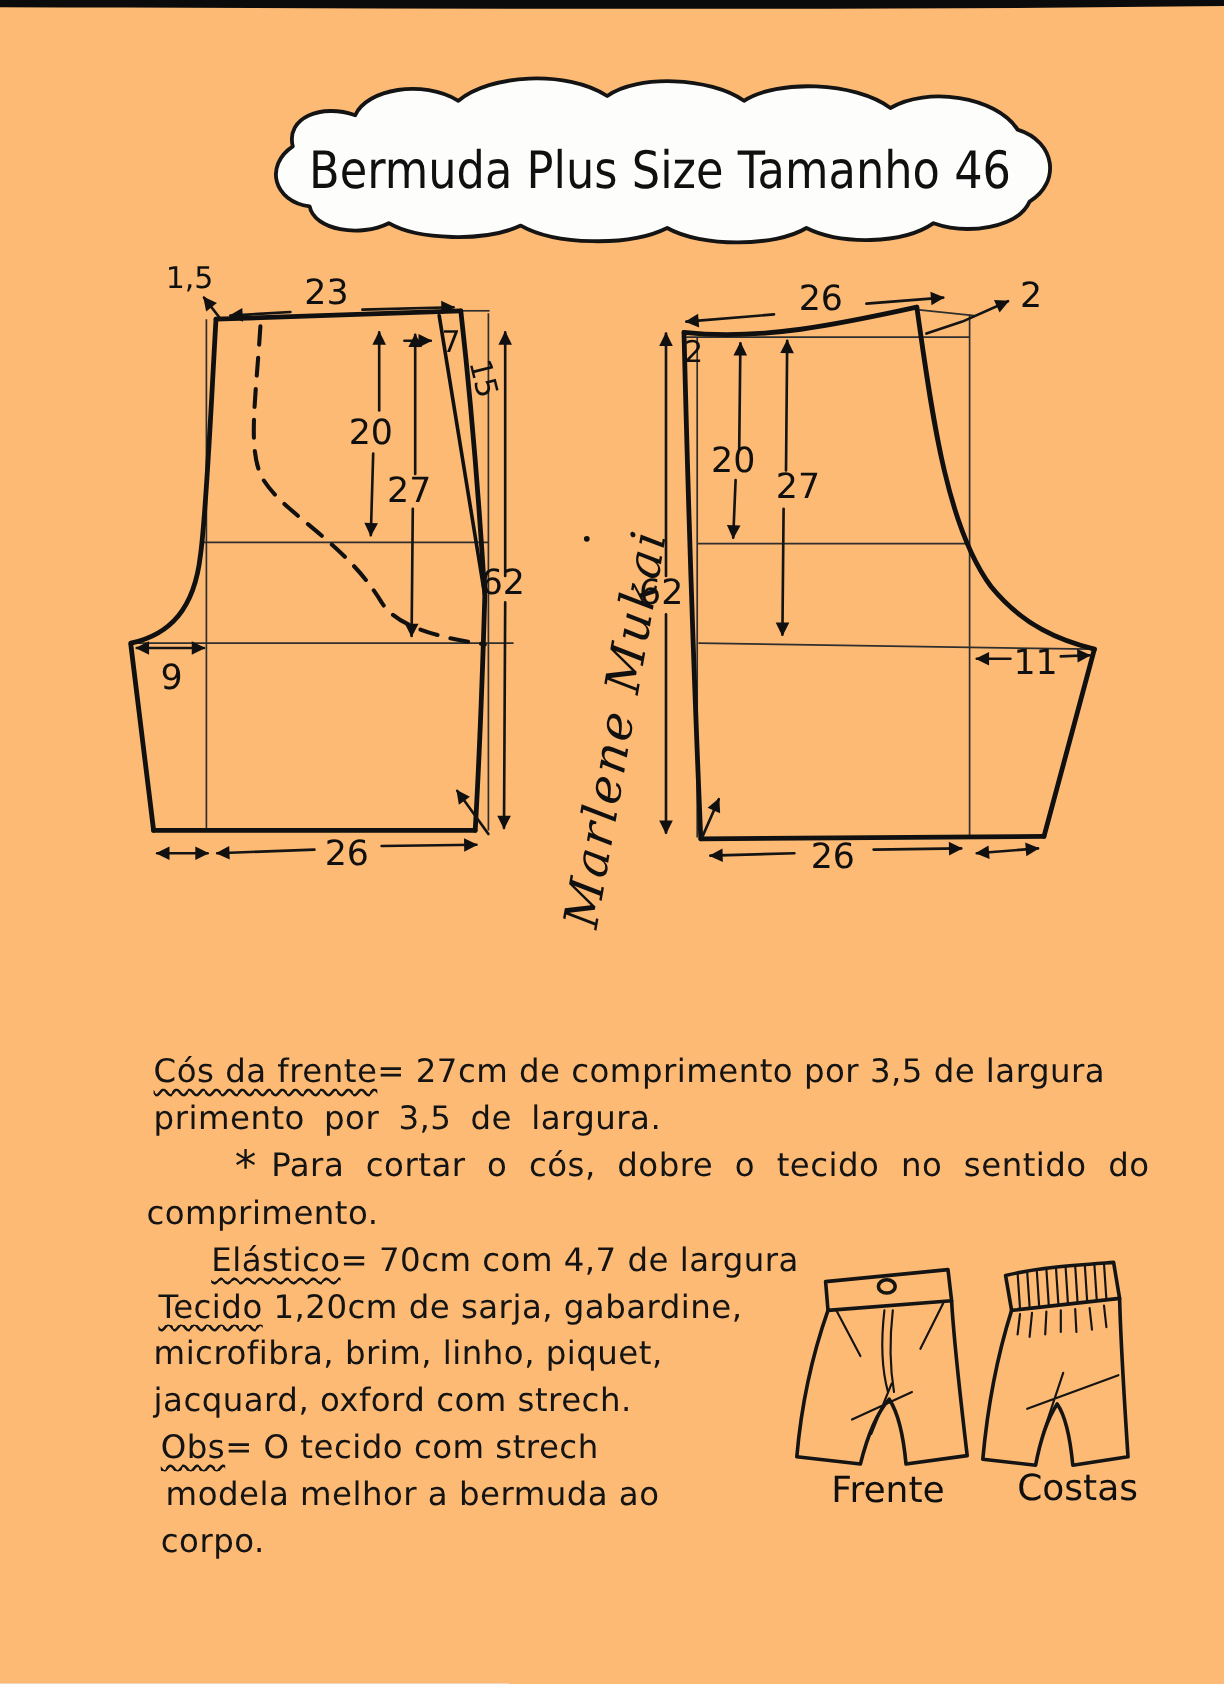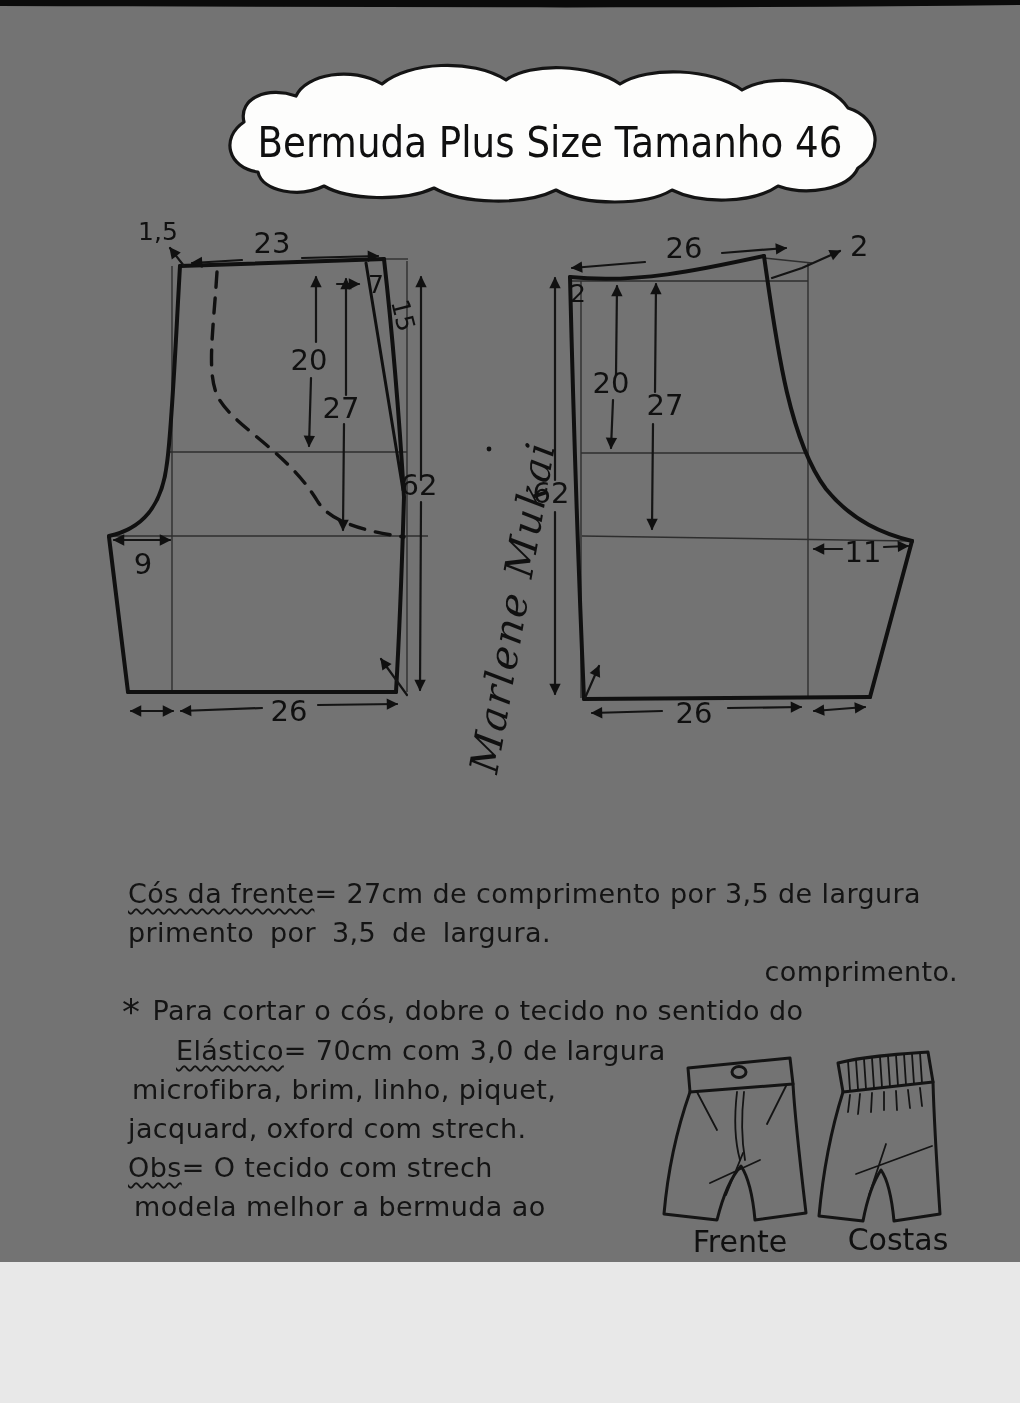--- a/index.html
+++ b/index.html
@@ -1,18 +1,18 @@
 <!DOCTYPE html>
 <html><head>
 <meta charset="utf-8">
 <style>
   html,body { margin:0; padding:0; background:#e8e8e8; }
   .page {
-    position:relative; width:1020px; height:1262px;
-    background:#737373; overflow:hidden;
+    position:relative; width:1020px; height:1403px;
+    background:#fdba74; overflow:hidden;
     font-family:"DejaVu Sans", sans-serif;
   }
   svg.art { position:absolute; left:0; top:0; }
 
   
   .ol     { fill:none; stroke:#101010; stroke-width:4;   stroke-linecap:round; stroke-linejoin:round; }
   .ol3    { fill:none; stroke:#101010; stroke-width:3;   stroke-linecap:round; stroke-linejoin:round; }
   .thin   { fill:none; stroke:#2e2e2e; stroke-width:1.4; }
   .dim    { fill:none; stroke:#141414; stroke-width:2.2; stroke-linecap:round; }
   .dash   { fill:none; stroke:#101010; stroke-width:3.4; stroke-dasharray:15 11; stroke-linecap:round; }
@@ -197,22 +197,24 @@
       M 920 1088 L 922 1106"></path>
     <path class="sketch" d="M 843 1092 C 831 1130 823 1172 819 1216 L 863 1221 C 867 1200 873 1182 881 1170 C 888 1180 892 1200 894 1221 L 940 1214 C 937 1168 934 1122 933 1082"></path>
     <path class="skthin" d="M 856 1174 L 932 1146 M 886 1144 L 869 1195"></path>
     <text class="view-label" x="898" y="1250" text-anchor="middle">Costas</text>
   </g>
 </svg>
 
 <div class="notes" id="notes">
       <div class="note-line"><span class="wavy">Cós da frente</span><span>= 27cm de comprimento por 3,5 de largura</span></div>
       <div class="note-line"><span>primento por 3,5 de largura.</span></div>
+      <div class="note-line"><span class="star">*</span><span>Para cortar o cós, dobre o tecido no sentido do</span></div>
       <div class="note-line"><span>comprimento.</span></div>
-      <div class="note-line"><span class="star">*</span><span>Para cortar o cós, dobre o tecido no sentido do</span></div>
-      <div class="note-line"><span class="wavy">Elástico</span><span>= 70cm com 3,0 de largura</span></div>
+      <div class="note-line"><span class="wavy">Elástico</span><span>= 70cm com 4,7 de largura</span></div>
+      <div class="note-line"><span class="wavy">Tecido</span><span> 1,20cm de sarja, gabardine,</span></div>
       <div class="note-line"><span>microfibra, brim, linho, piquet,</span></div>
       <div class="note-line"><span>jacquard, oxford com strech.</span></div>
       <div class="note-line"><span class="wavy">Obs</span><span>= O tecido com strech</span></div>
       <div class="note-line"><span>modela melhor a bermuda ao</span></div>
+      <div class="note-line"><span>corpo.</span></div>
     </div>
 
 </div>
 
 </body></html>

